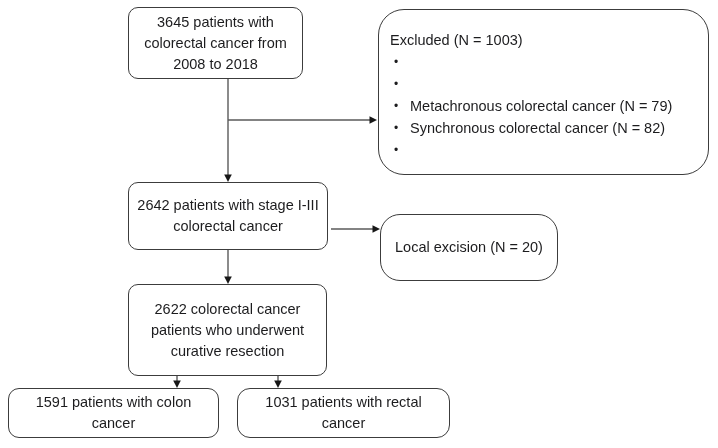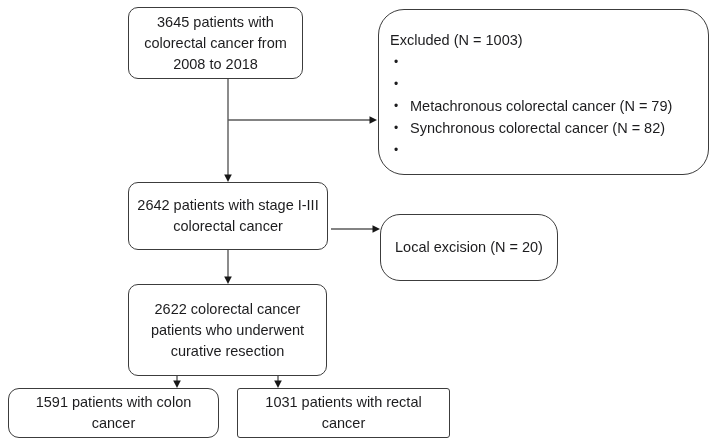--- a/index.html
+++ b/index.html
@@ -23,21 +23,21 @@
     text-align:center;
     font-size:14.5px;
     line-height:21px;
     padding:3px 8px;
   }
   .box-cohort   { left:128px; top:7px;   width:175px; height:72px; }
   .box-stage    { left:128px; top:182px; width:200px; height:68px; }
   .box-curative { left:128px; top:284px; width:199px; height:92px; }
   .box-local    { left:380px; top:214px; width:178px; height:67px; border-radius:20px; }
   .box-colon    { left:8px;   top:388px; width:211px; height:50px; border-radius:11px; }
-  .box-rectal   { left:237px; top:388px; width:213px; height:50px; border-radius:3px;padding-left:8px; }
+  .box-rectal   { left:237px; top:388px; width:213px; height:50px; border-radius:13px;padding-left:8px; }
   .box-excluded {
     left:378px; top:9px; width:331px; height:166px;
     border-radius:26px;
     display:block;
     text-align:left;
     padding:19px 6px 6px 11px;
     line-height:22px;
   }
   .excl-title { white-space:nowrap; }
   ul.excl-list { list-style:none; margin:0; padding:0; }

